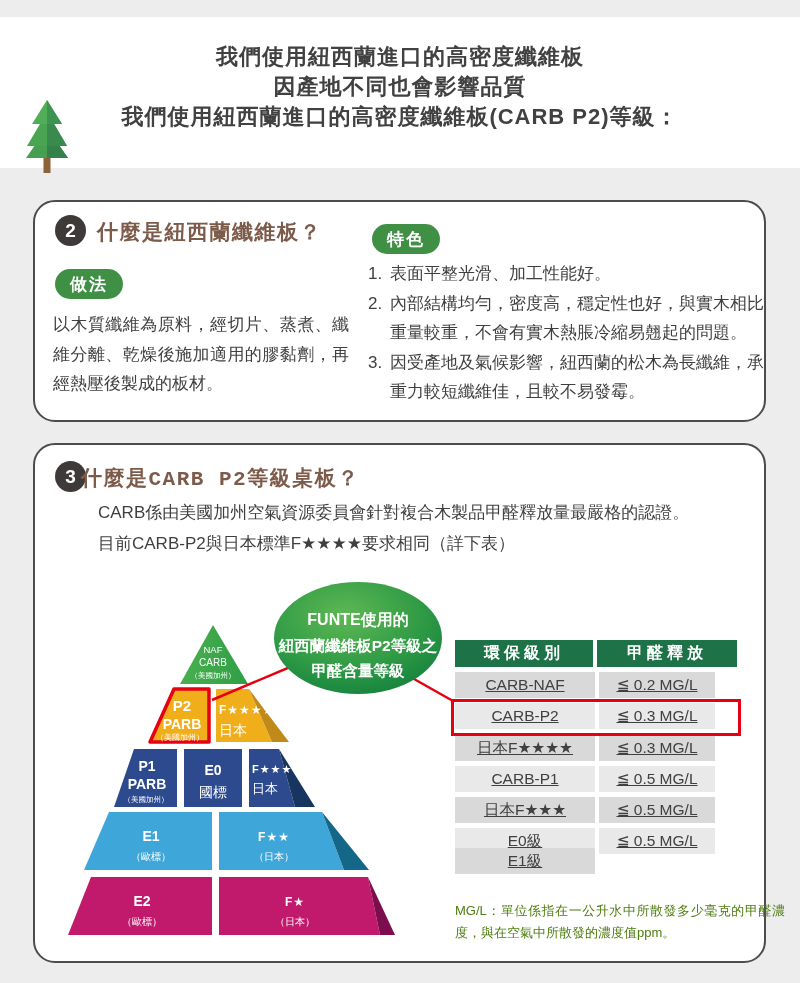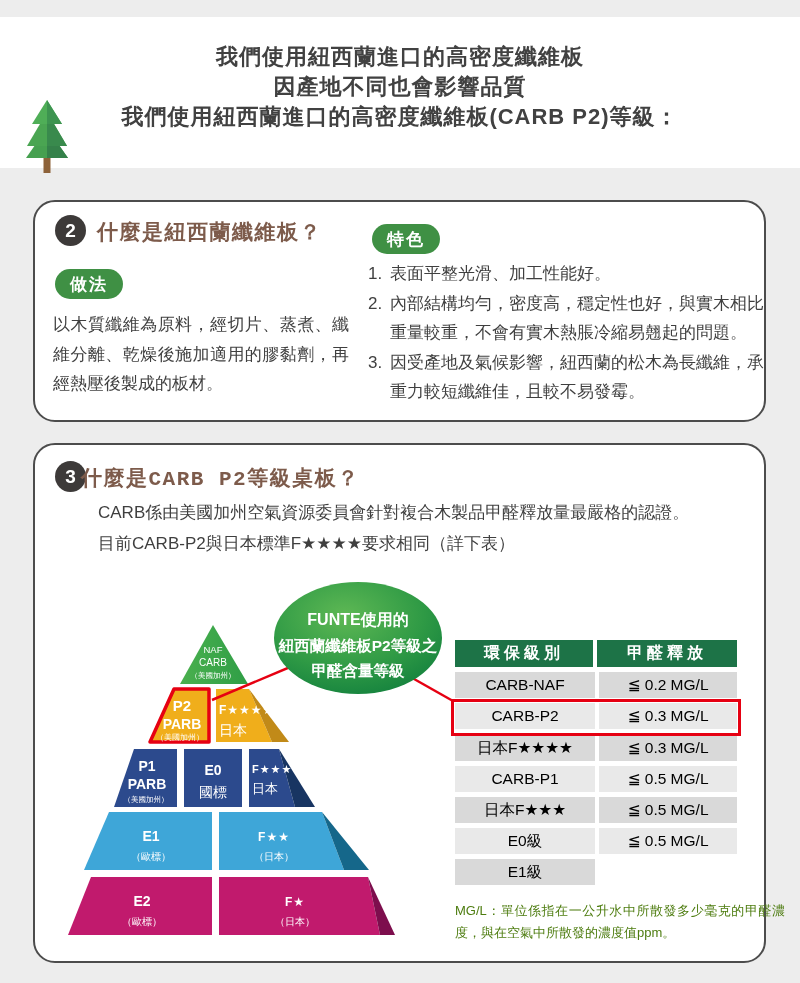--- a/index.html
+++ b/index.html
@@ -39,22 +39,22 @@
 
   .figure-svg{position:absolute;left:17px;top:132px;width:420px;height:375px;}
 
   .grade-table{position:absolute;left:420px;top:195px;width:282px;}
   .t-head{position:absolute;left:0;top:0;width:282px;height:27px;display:flex;gap:4px;}
   .t-head .hc{background:#1d7347;color:#fff;font-size:16px;font-weight:bold;letter-spacing:4px;
               display:flex;align-items:center;justify-content:center;}
   .hc1{width:152px;}.hc2{width:154px;}
   .t-row{position:absolute;left:0;width:282px;height:26px;display:flex;gap:4px;}
   .t-row .tc{display:flex;align-items:center;justify-content:center;
-             font-size:15.5px;color:#000000;}
-  .tc1{width:140px;}.tc2{width:138px;}
+             font-size:15.5px;color:#404040;text-decoration:underline;}
+  .tc1{width:140px;}.tc2{width:116px;}
   .row-dark .tc{background:#d9d9d9;}
   .row-light .tc{background:#e9e9e9;}
   .star-sm{letter-spacing:1px;}
   .red-outline{position:absolute;left:416px;top:254px;width:284px;height:31px;
                border:3px solid #e60012;pointer-events:none;}
   .footnote{position:absolute;left:420px;top:455px;width:330px;font-size:13px;
             line-height:21.5px;color:#4d7c0f;text-align:justify;}
 </style>
 </head>
 <body>
@@ -208,21 +208,21 @@
         <div class="tc tc2">≦ 0.5 MG/L</div>
       </div>
       <div class="t-row row-dark" style="top:157px">
         <div class="tc tc1">日本F★★★</div>
         <div class="tc tc2">≦ 0.5 MG/L</div>
       </div>
       <div class="t-row row-light" style="top:188px">
         <div class="tc tc1">E0級</div>
         <div class="tc tc2">≦ 0.5 MG/L</div>
       </div>
-      <div class="t-row row-dark" style="top:219px">
+      <div class="t-row row-dark" style="top:208px">
         <div class="tc tc1">E1級</div>
       </div>
     </div>
 
     <div class="red-outline"></div>
 
     <div class="footnote">MG/L：單位係指在一公升水中所散發多少毫克的甲醛濃度，與在空氣中所散發的濃度值ppm。</div>
   </div>
 
 </div>

